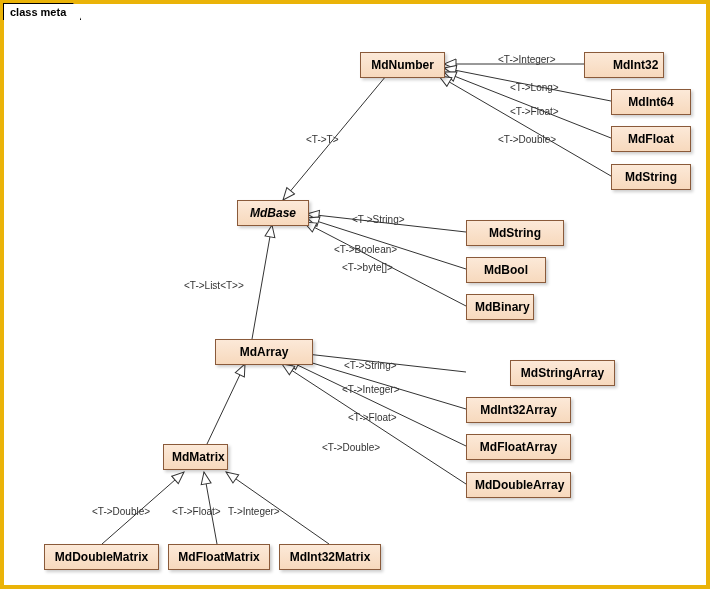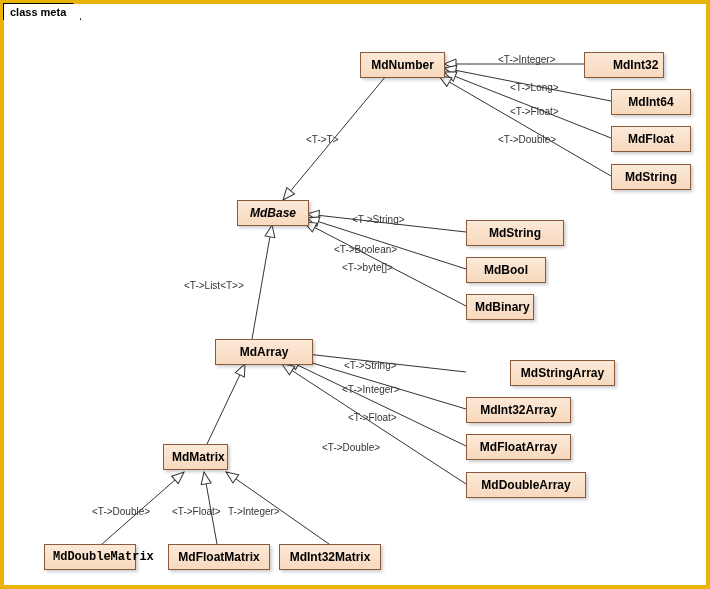--- a/index.html
+++ b/index.html
@@ -100,24 +100,24 @@
 
   <div class="class-box abstract" style="left:233px; top:196px; width:72px;">MdBase</div>
   <div class="class-box" style="left:462px; top:216px; width:98px;">MdString</div>
   <div class="class-box" style="left:462px; top:253px; width:80px;">MdBool</div>
   <div class="class-box" style="left:462px; top:290px; width:68px;">MdBinary</div>
 
   <div class="class-box" style="left:211px; top:335px; width:98px;">MdArray</div>
   <div class="class-box" style="left:462px; top:356px; width:105px;margin-left:44px;">MdStringArray</div>
   <div class="class-box" style="left:462px; top:393px; width:105px;">MdInt32Array</div>
   <div class="class-box" style="left:462px; top:430px; width:105px;">MdFloatArray</div>
-  <div class="class-box" style="left:462px; top:468px; width:120px;">MdDoubleArray</div>
+  <div class="class-box" style="left:462px; top:468px; width:105px;">MdDoubleArray</div>
 
   <div class="class-box" style="left:159px; top:440px; width:65px;">MdMatrix</div>
-  <div class="class-box" style="left:40px; top:540px; width:92px;font-family:Liberation Mono, monospace;">MdDoubleMatrix</div>
+  <div class="class-box" style="left:40px; top:540px; width:115px;">MdDoubleMatrix</div>
   <div class="class-box" style="left:164px; top:540px; width:102px;">MdFloatMatrix</div>
   <div class="class-box" style="left:275px; top:540px; width:102px;">MdInt32Matrix</div>
 
   <div class="edge-label" style="left:494px; top:50px;">&lt;T-&gt;Integer&gt;</div>
   <div class="edge-label" style="left:506px; top:78px;">&lt;T-&gt;Long&gt;</div>
   <div class="edge-label" style="left:506px; top:102px;">&lt;T-&gt;Float&gt;</div>
   <div class="edge-label" style="left:494px; top:130px;">&lt;T-&gt;Double&gt;</div>
   <div class="edge-label" style="left:302px; top:130px;">&lt;T-&gt;T&gt;</div>
 
   <div class="edge-label" style="left:348px; top:210px;">&lt;T-&gt;String&gt;</div>

